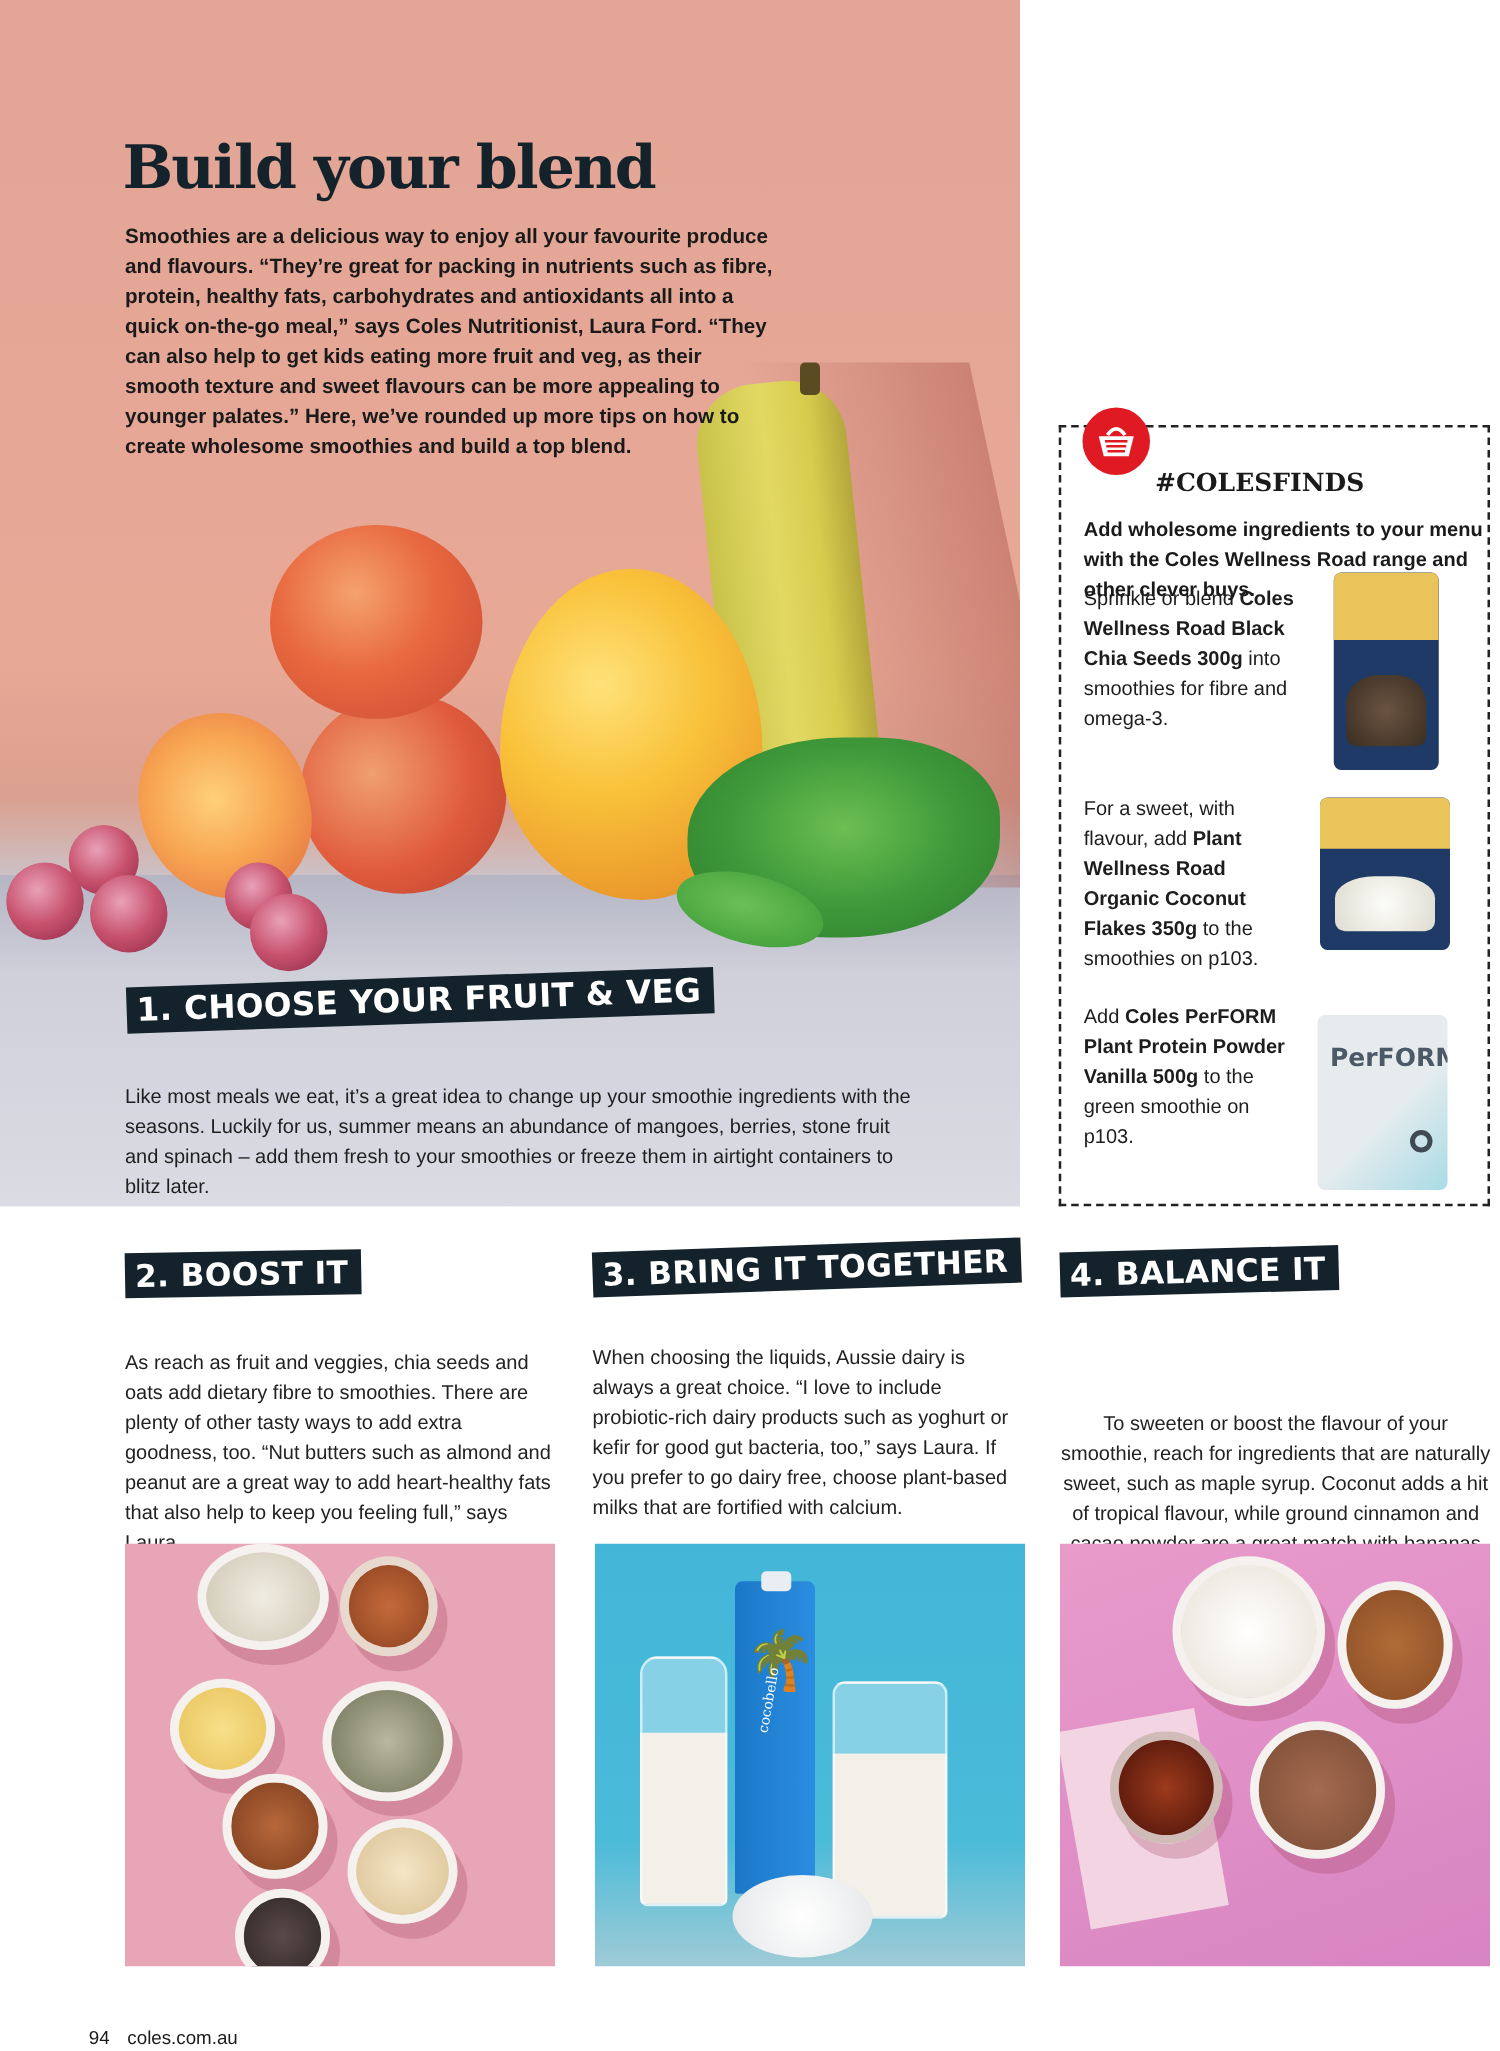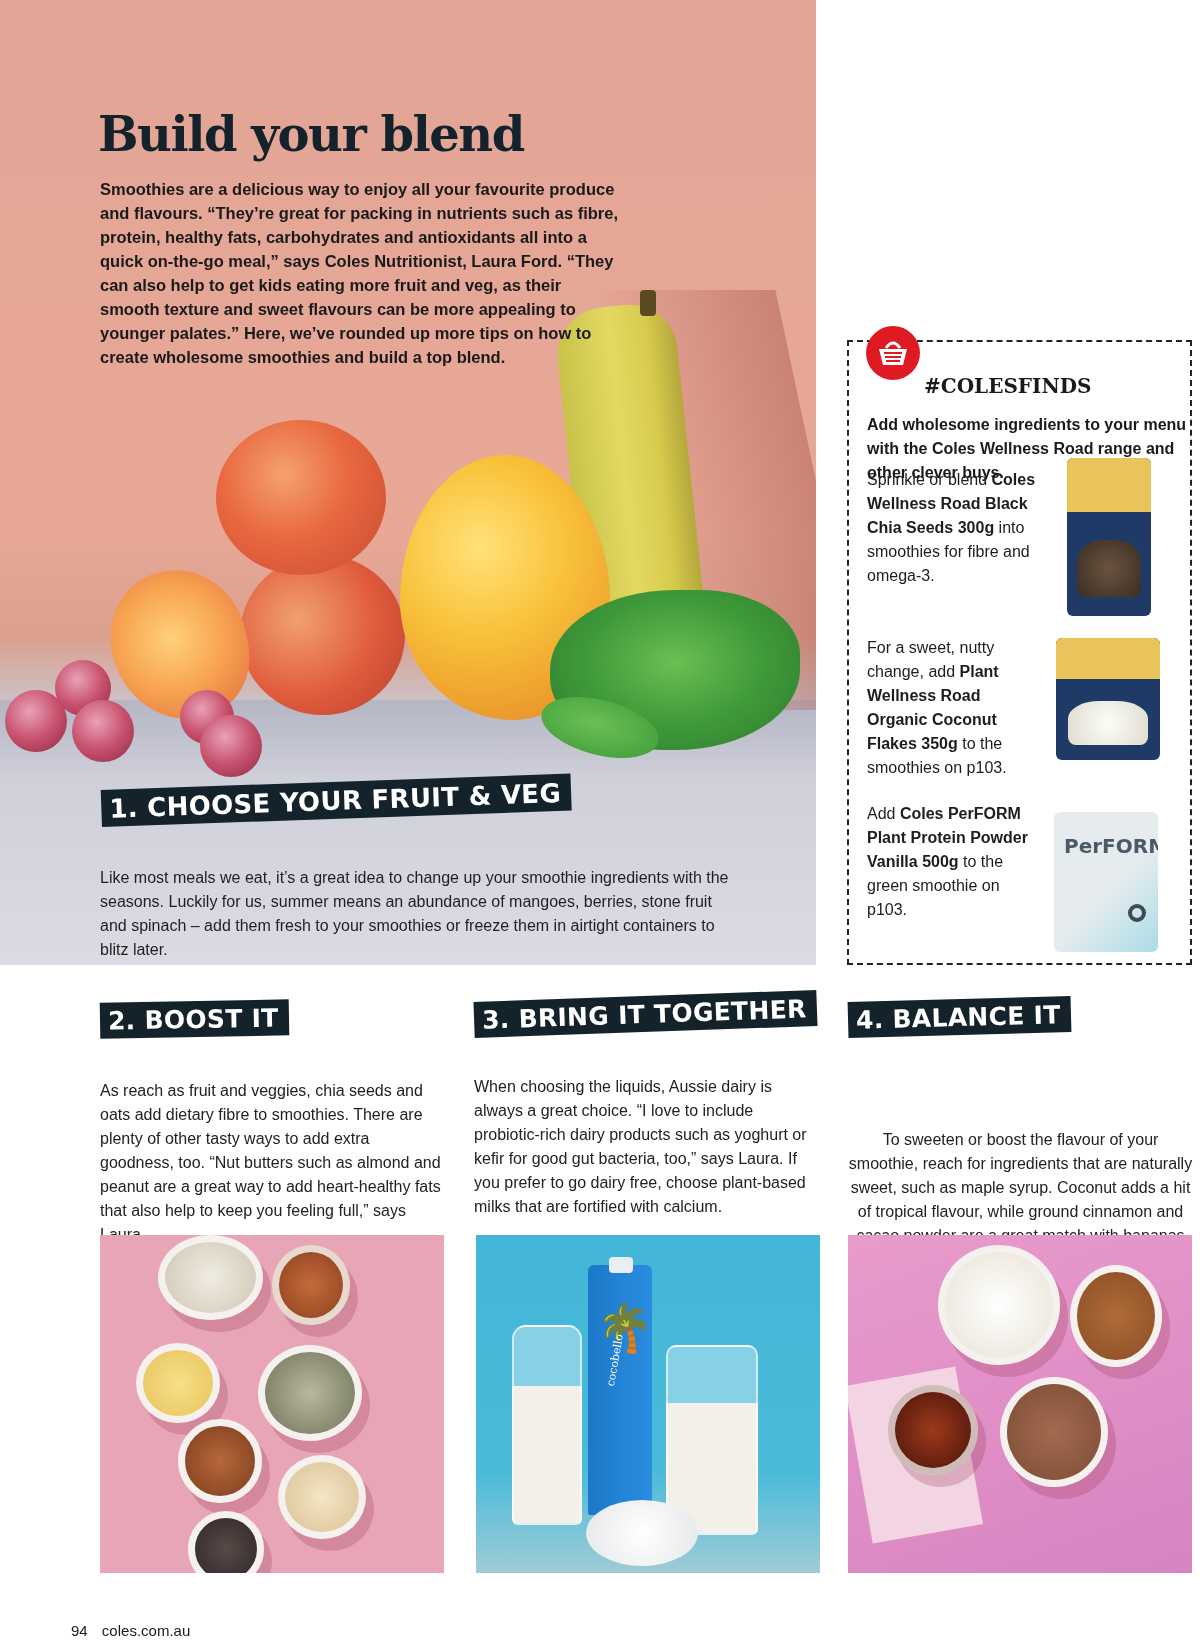--- a/index.html
+++ b/index.html
@@ -183,21 +183,21 @@
 
 <p class="finds-item" id="finds-item-0">
   <span>Sprinkle or blend </span><b>Coles Wellness Road Black Chia Seeds 300g</b><span> into smoothies for fibre and omega-3.</span>
 </p>
 <div class="pack pack-chia">
   <div class="pack-top"></div>
   <div class="pack-window"></div>
 </div>
 
 <p class="finds-item" id="finds-item-1">
-  <span>For a sweet, nutty change, add </span><b>Plant Wellness Road Organic Coconut Flakes 350g</b><span> to the smoothies on p103.</span>
+  <span>For a sweet, with flavour, add </span><b>Plant Wellness Road Organic Coconut Flakes 350g</b><span> to the smoothies on p103.</span>
 </p>
 <div class="pack pack-coco">
   <div class="pack-top"></div>
   <div class="pack-window"></div>
 </div>
 
 <p class="finds-item" id="finds-item-2">
   <span>Add </span><b>Coles PerFORM Plant Protein Powder Vanilla 500g</b><span> to the green smoothie on p103.</span>
 </p>
 <div class="pack pack-perform">

